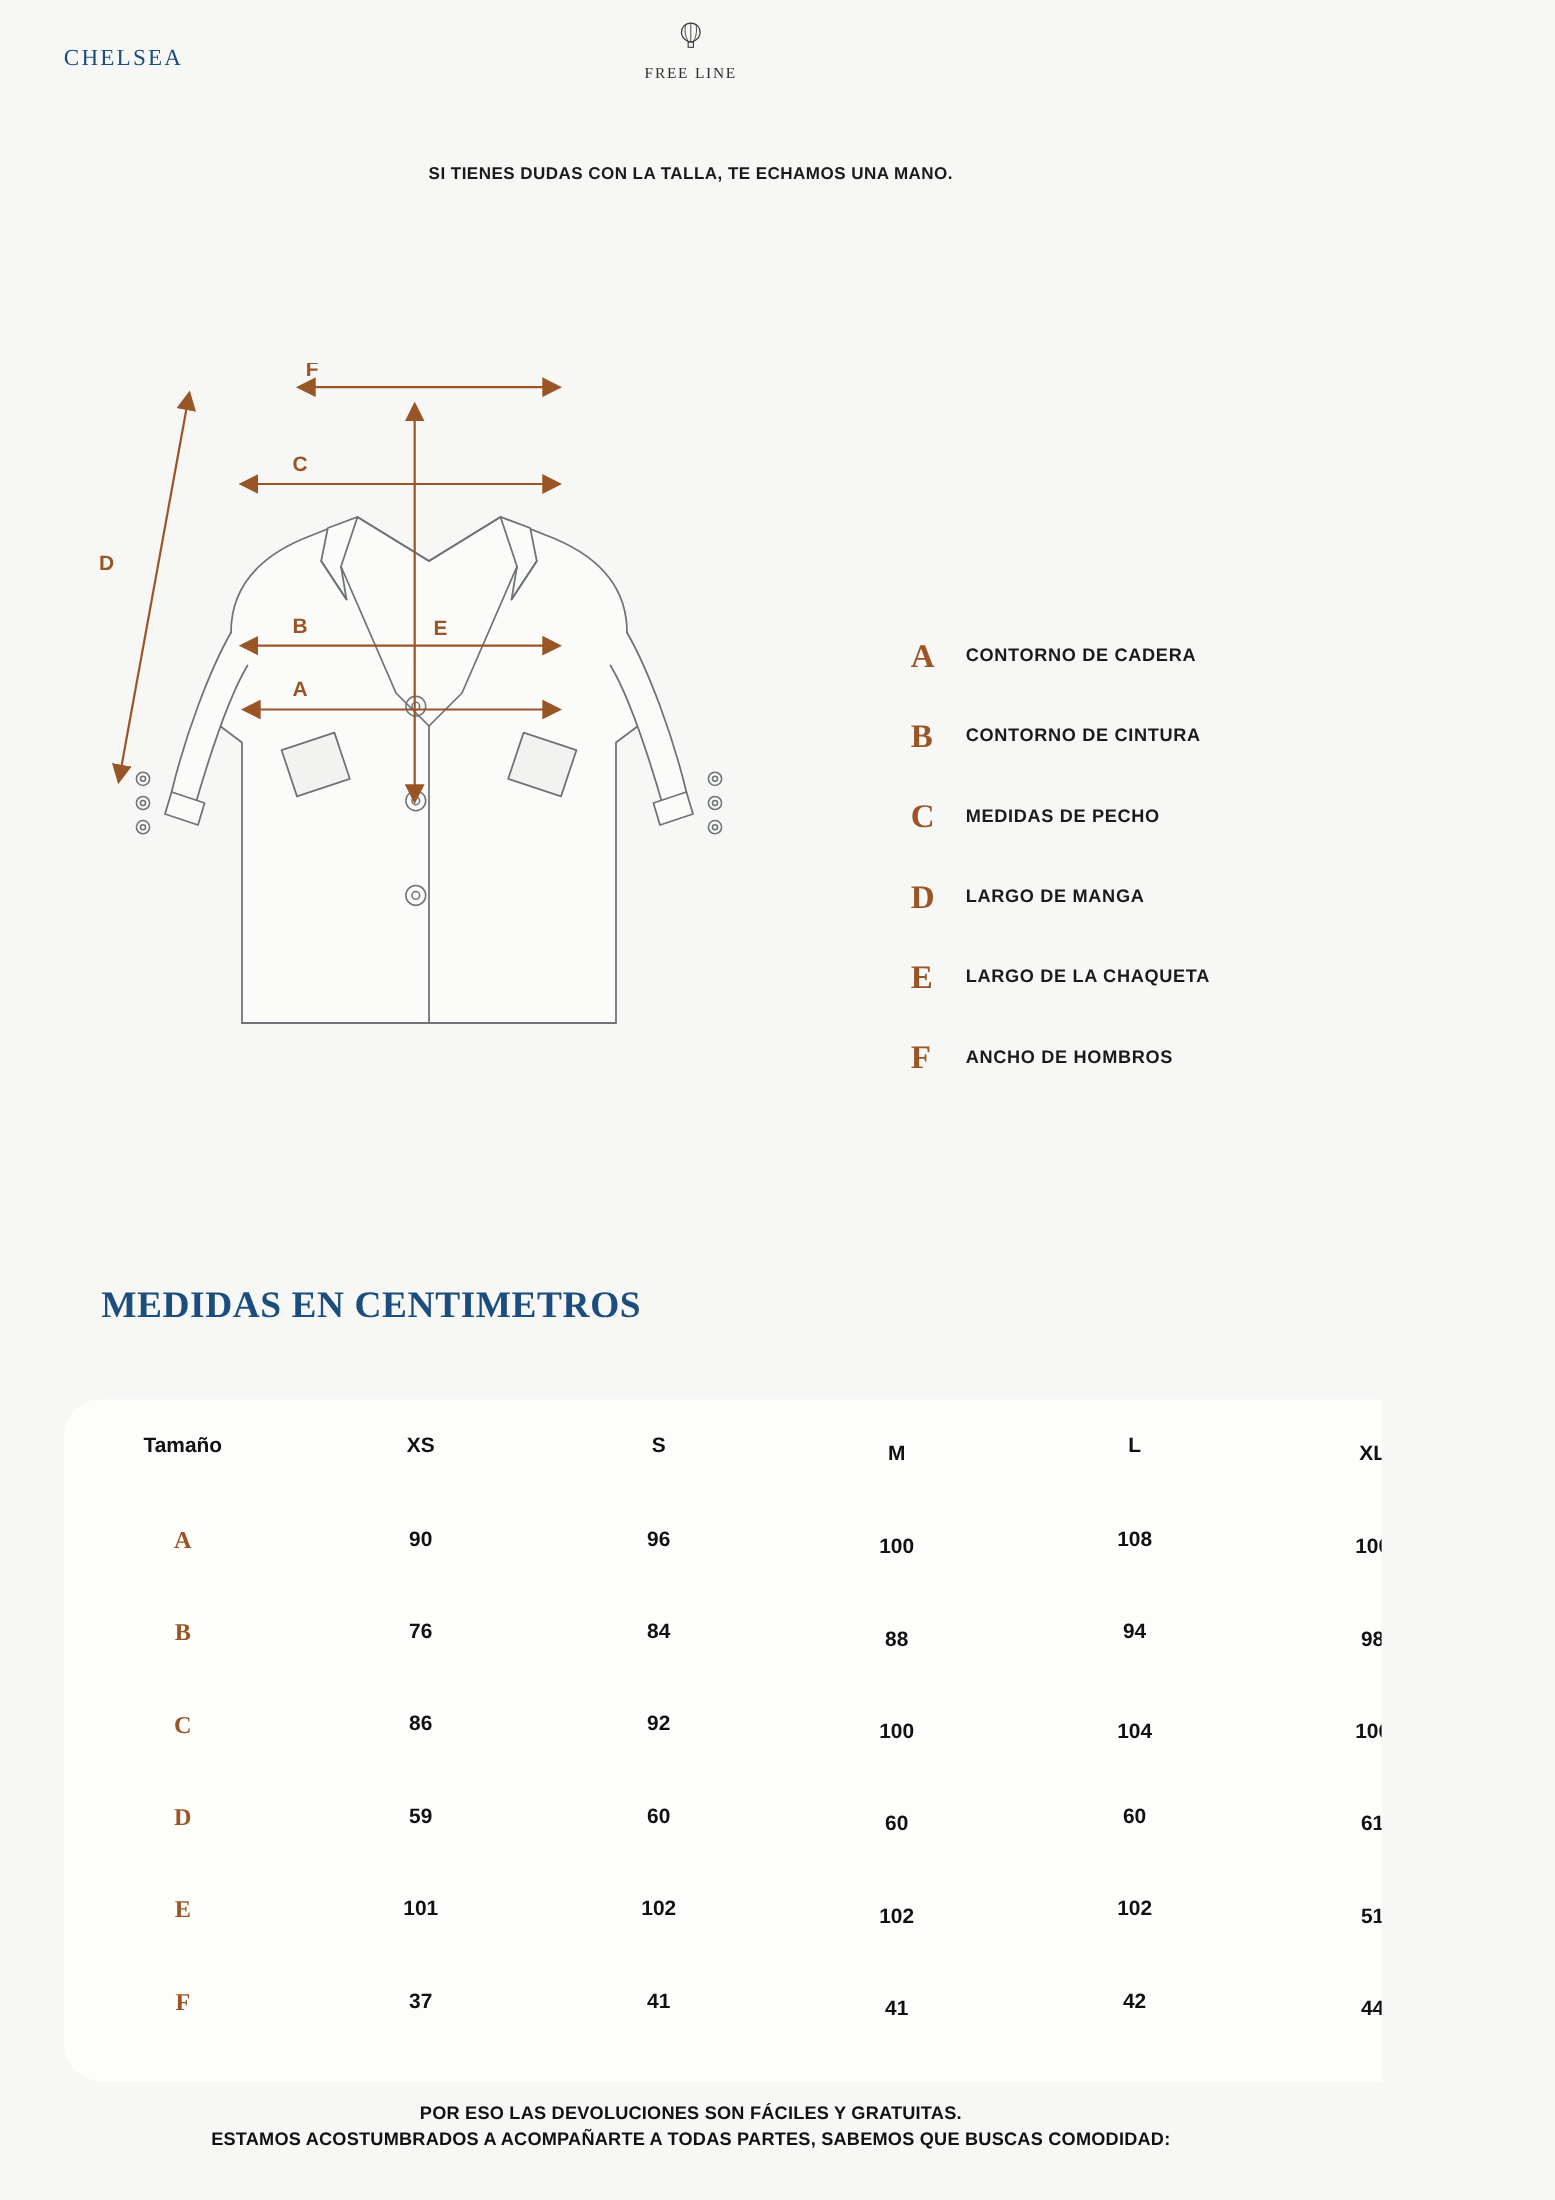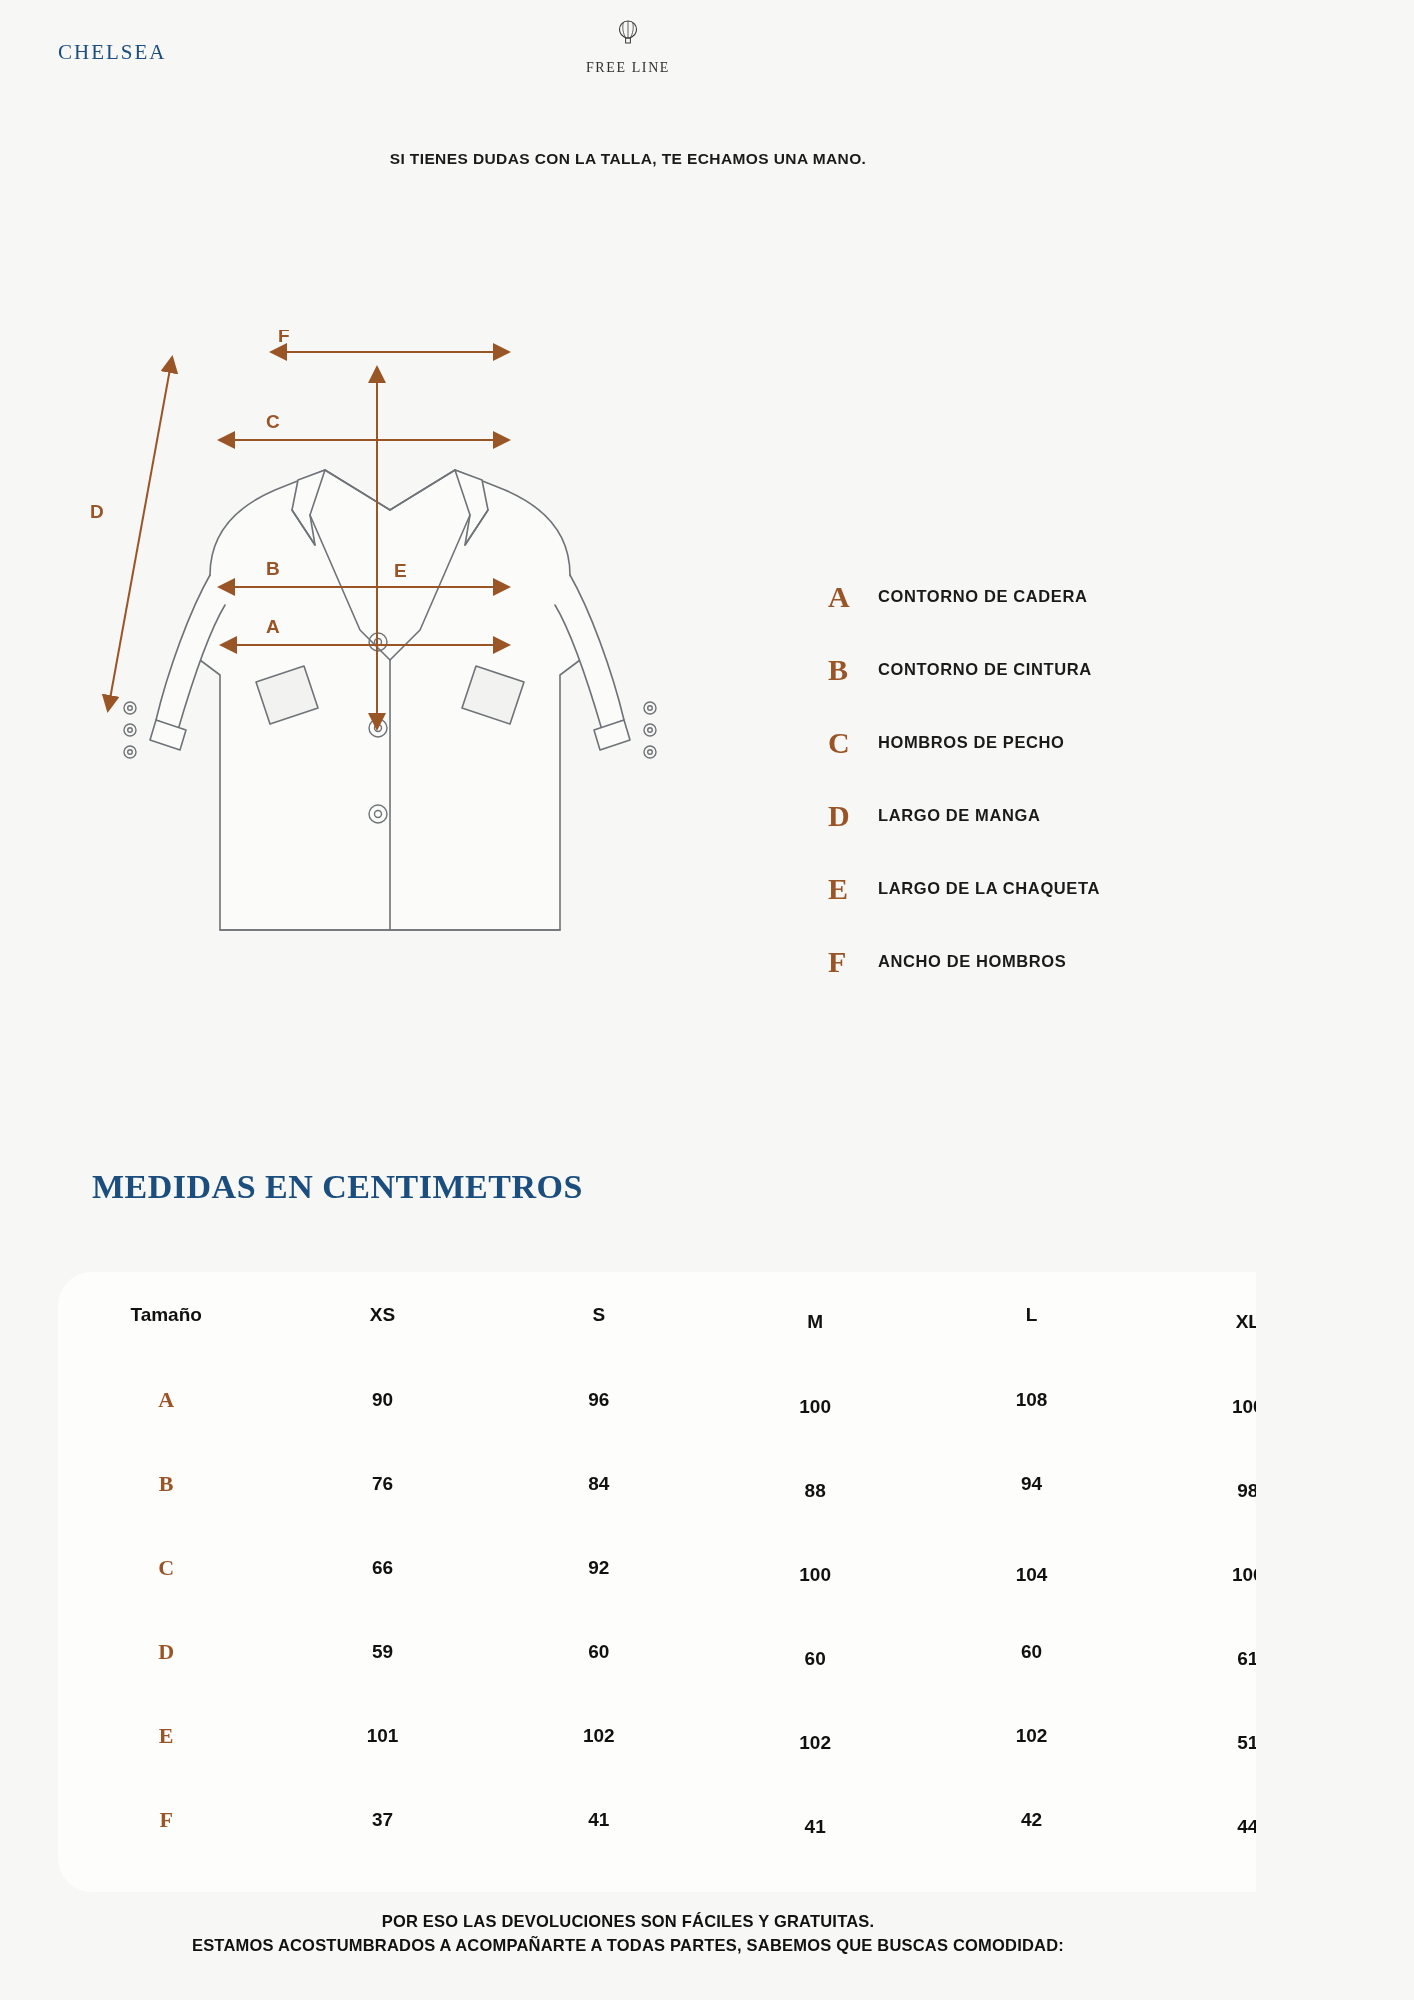--- a/index.html
+++ b/index.html
@@ -254,21 +254,21 @@
     <div class="legend-row">
       <div class="legend-key">A</div>
       <div class="legend-label">CONTORNO DE CADERA</div>
     </div>
     <div class="legend-row">
       <div class="legend-key">B</div>
       <div class="legend-label">CONTORNO DE CINTURA</div>
     </div>
     <div class="legend-row">
       <div class="legend-key">C</div>
-      <div class="legend-label">HOMBROS DE PECHO</div>
+      <div class="legend-label">MEDIDAS DE PECHO</div>
     </div>
     <div class="legend-row">
       <div class="legend-key">D</div>
       <div class="legend-label">LARGO DE MANGA</div>
     </div>
     <div class="legend-row">
       <div class="legend-key">E</div>
       <div class="legend-label">LARGO DE LA CHAQUETA</div>
     </div>
     <div class="legend-row">
@@ -303,21 +303,21 @@
         <tr>
           <td class="rowkey">B</td>
           <td>76</td>
           <td>84</td>
           <td class="j-down">88</td>
           <td>94</td>
           <td class="j-down">98</td>
         </tr>
         <tr>
           <td class="rowkey">C</td>
-          <td>66</td>
+          <td>86</td>
           <td>92</td>
           <td class="j-down">100</td>
           <td class="j-down">104</td>
           <td class="j-down">106</td>
         </tr>
         <tr>
           <td class="rowkey">D</td>
           <td>59</td>
           <td>60</td>
           <td class="j-down">60</td>

